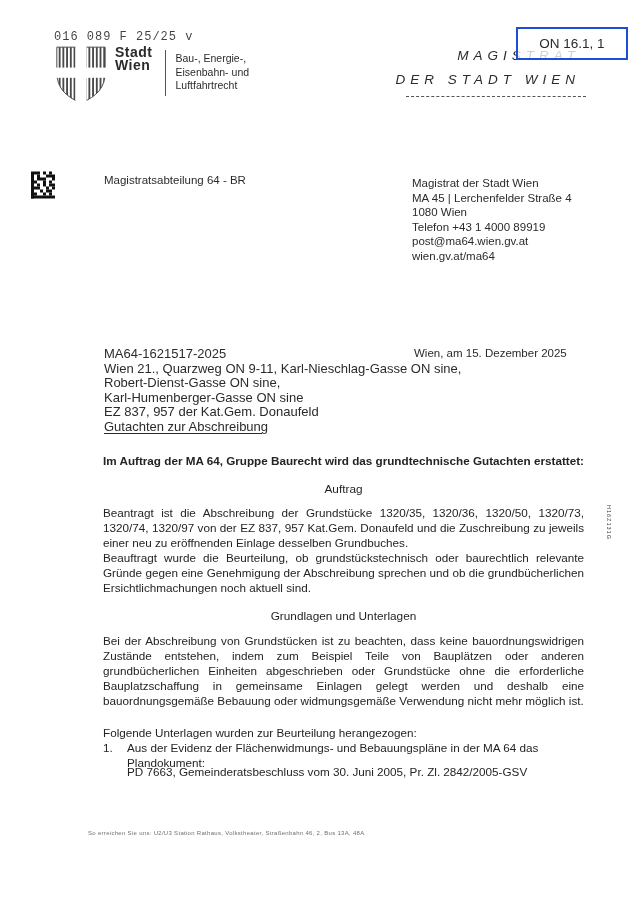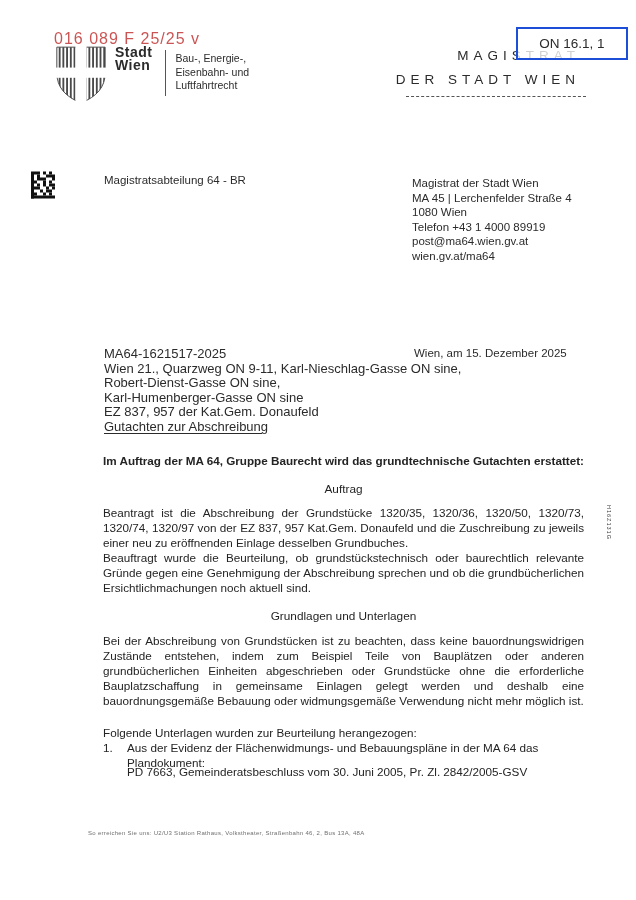--- a/index.html
+++ b/index.html
@@ -8,38 +8,40 @@
     width:636px;height:900px;
     margin:0 auto;
     background:#ffffff;
     font-family:"Liberation Sans","DejaVu Sans",sans-serif;
     color:#222;
     overflow:hidden;
   }
   
   .stamp-top{
     position:absolute;left:54px;top:30px;
-    font-size:16px;color:#b91c1c;letter-spacing:1px;opacity:.75;
+    font-size:12px;color:#000000;letter-spacing:1px;opacity:.75;
     white-space:pre;
+    font-family:Liberation Mono, monospace;
   }
   .logo-block{position:absolute;left:55px;top:40px;display:flex;align-items:flex-start;}
   .shield{width:52px;height:62px;margin-top:4px;}
   .wordmark{
     margin-left:8px;margin-top:6px;
     font-size:14px;font-weight:bold;line-height:.95;color:#2b2b2b;letter-spacing:.5px;
   }
   .lh-divider{width:1px;height:46px;background:#555;margin:10px 0 0 12px;}
   .dept{
     margin-left:10px;margin-top:12px;
     font-size:10.5px;line-height:1.3;color:#2b2b2b;white-space:pre-line;
   }
   .magistrat{
     position:absolute;right:56px;top:44px;text-align:right;
     font-size:13.5px;letter-spacing:5px;color:#2b2b2b;line-height:1.8;
     white-space:pre;
+    font-style:italic;
   }
   .magistrat-rule{
     position:absolute;right:50px;top:96px;width:180px;
     border-top:1px dashed #555;
   }
   .on-stamp{
     position:absolute;left:516px;top:27px;width:108px;height:29px;
     border:2px solid #1d4ed8;background:rgba(255,255,255,.78);
     display:flex;align-items:center;justify-content:center;
     font-size:13.5px;color:#2b2b2b;

